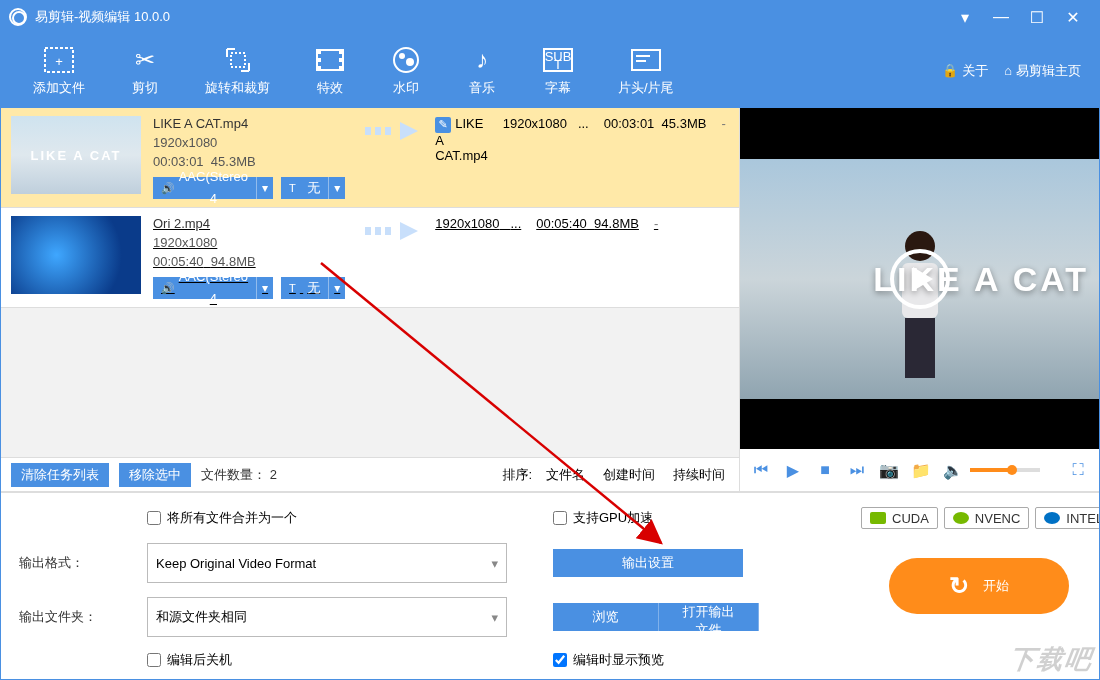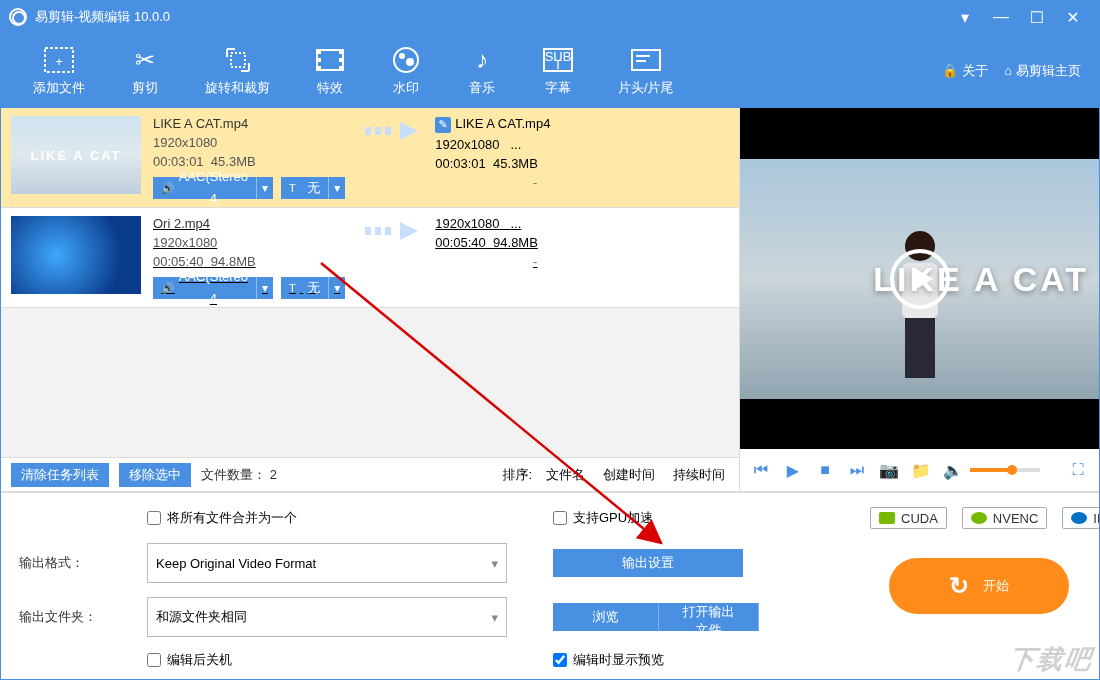--- a/index.html
+++ b/index.html
@@ -29,21 +29,21 @@
 
 .filerow{display:flex;align-items:flex-start;padding:8px 10px;border-bottom:1px solid #ddd;}
 .filerow.sel{background:#ffe9a8;}
 .filerow .thumb{width:130px;height:78px;background:#888;flex:0 0 auto;margin-right:12px;display:flex;align-items:center;justify-content:center;color:#fff;font-weight:bold;letter-spacing:2px;font-size:14px;overflow:hidden;position:relative;}
 .thumb.t1{background:linear-gradient(180deg,#cfe3ef 0%,#dfe8ee 50%,#bfcfdc 100%);}
 .thumb.t2{background:radial-gradient(circle at 35% 50%,#3fa7ff,#0a3b8a 70%);}
 .filecol{display:flex;flex-direction:column;gap:4px;flex:0 0 190px;}
 .filecol .fname{font-size:13px;color:#333;}
 .filecol .meta{font-size:13px;color:#555;}
 .arrowcol{flex:0 0 90px;display:flex;align-items:center;justify-content:center;}
-.outcol{display:flex;flex-direction:column;gap:4px;flex:0 0 200px;justify-content:flex-end;}
+.outcol{display:flex;flex-direction:row;gap:15px;flex:0 0 200px;justify-content:flex-end;}
 .outcol .editicon{display:inline-flex;width:16px;height:16px;background:#4a90e2;color:#fff;align-items:center;justify-content:center;font-size:11px;border-radius:2px;margin-right:4px;}
 .outcol .dash{color:#777;text-align:center;}
 .filerow .delcol{flex:1;}
 
 .dropdowns{display:flex;gap:8px;margin-top:4px;}
 .ddwrap{display:inline-flex;}
 .ddbtn{background:#4a90e2;color:#fff;height:22px;line-height:22px;padding:0 8px;font-size:12px;border:none;display:inline-flex;align-items:center;gap:4px;cursor:pointer;}
 .ddbtn.arrow-only{padding:0 5px;border-left:1px solid rgba(255,255,255,.4);}
 .ddbtn .smicon{font-size:11px;}
 
@@ -76,21 +76,21 @@
 .bottom{border-top:2px solid #ddd;padding:14px 18px 10px;display:grid;grid-template-columns:120px 360px 30px 300px 1fr;grid-template-rows:auto auto auto auto;column-gap:8px;row-gap:14px;align-items:center;position:relative;}
 .chk{display:inline-flex;align-items:center;gap:6px;cursor:pointer;}
 .chk input{width:14px;height:14px;}
 .lbl{color:#333;text-align:left;}
 .select{height:40px;border:1px solid #bbb;display:flex;align-items:center;padding:0 8px;justify-content:space-between;cursor:pointer;gap:20px;}
 .select .caret{color:#888;}
 .btnblue{background:#4a90e2;color:#fff;border:none;height:28px;padding:0 18px;cursor:pointer;}
 .btnsplit{display:inline-flex;}
 .btnsplit .btnblue{border-right:1px solid rgba(255,255,255,.3);}
 .gpubadges{display:flex;gap:6px;}
-.gpubadge{border:1px solid #aaa;height:22px;padding:0 8px;display:inline-flex;align-items:center;gap:6px;color:#333;font-size:12px;border-radius:2px;margin-left:9px;}
+.gpubadge{border:1px solid #aaa;height:22px;padding:0 8px;display:inline-flex;align-items:center;gap:6px;color:#333;font-size:12px;border-radius:2px;}
 .gpubadge .bicon{width:16px;height:12px;background:#333;border-radius:2px;}
 
 .startbtn{position:absolute;right:30px;top:50%;transform:translateY(-50%);background:#ff8c1a;color:#fff;border:none;border-radius:28px;height:56px;width:180px;font-size:24px;display:flex;align-items:center;justify-content:center;gap:14px;cursor:pointer;}
 .startbtn .refresh{font-size:24px;font-weight:bold;}
 
 .redarrow{position:absolute;pointer-events:none;}
 
 .watermark{position:absolute;right:6px;bottom:2px;opacity:.18;font-size:26px;font-weight:bold;letter-spacing:2px;color:#000;font-style:italic;transform:skewX(-8deg);}
 </style>
 </head>

